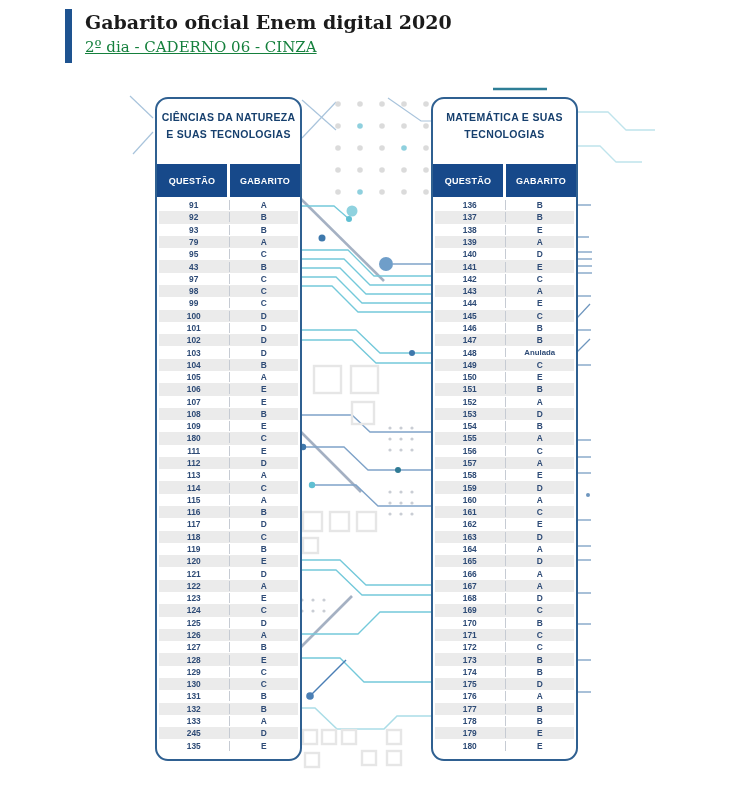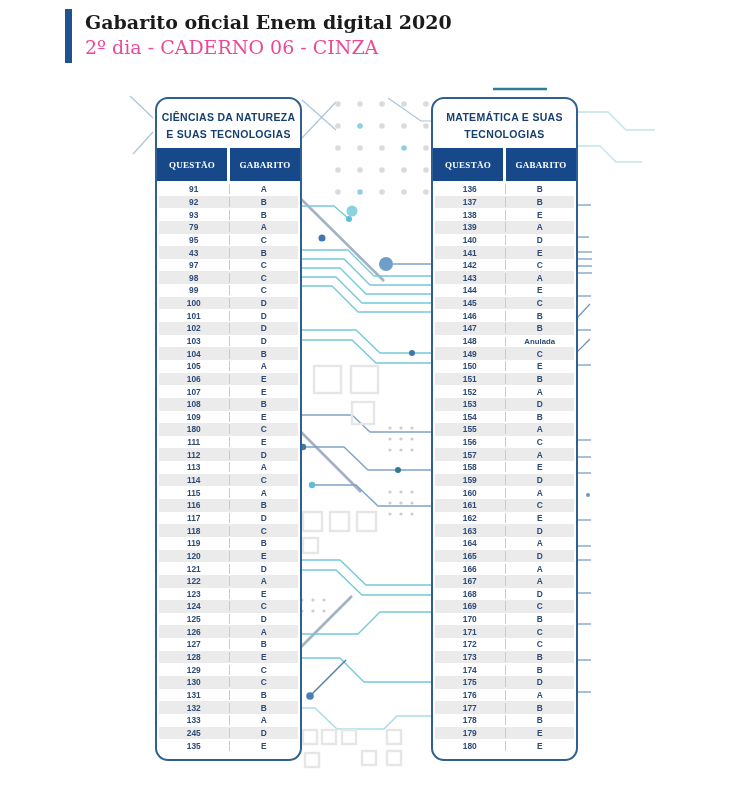--- a/index.html
+++ b/index.html
@@ -5,32 +5,32 @@
   html,body{margin:0;padding:0;background:#fff;}
   .canvas{
     position:relative;width:754px;height:795px;background:#ffffff;overflow:hidden;
     font-family:"Liberation Sans",sans-serif;
   }
   .deco{position:absolute;left:0;top:0;width:754px;height:795px;z-index:0;}
   
   .page-header{position:absolute;left:65px;top:9px;z-index:2;display:flex;}
   .accent-bar{width:7px;height:54px;background:#1E5390;margin-right:13px;}
   .pt1{font-family:"DejaVu Serif",serif;font-weight:bold;font-size:19px;color:#1b1b1b;line-height:26px;}
-  .pt2{font-family:"DejaVu Serif",serif;font-size:19px;color:#ec4899;line-height:25px;}
+  .pt2{font-family:"DejaVu Serif",serif;font-size:15px;color:#15803d;line-height:25px;text-decoration:underline;}
   
   .atable{
     position:absolute;top:97px;width:147px;height:664px;box-sizing:border-box;
     background:#fff;border:2px solid #2F6091;border-radius:13px;z-index:1;
     display:flex;flex-direction:column;overflow:hidden;
   }
   .atable.left{left:155px;}
   .atable.right{left:431px;}
-  .ttl{padding:10px 3px 6px;text-align:center;color:#17406E;font-weight:bold;
+  .ttl{padding:10px 3px 22px;text-align:center;color:#17406E;font-weight:bold;
        font-size:10.5px;line-height:16.5px;letter-spacing:.3px;border-radius:22px;}
-  .thead{display:flex;gap:3px;padding:0 0;font-family:Liberation Serif, serif;}
+  .thead{display:flex;gap:3px;padding:0 0;}
   .hc{flex:1;background:#17498A;color:#fff;font-weight:bold;font-size:9px;
       letter-spacing:.3px;display:flex;align-items:center;justify-content:center;height:33px;}
   .tbody{flex:1;display:flex;flex-direction:column;padding:2px 2px 7px;}
   .trow{flex:1;display:flex;align-items:center;font-size:8.4px;font-weight:bold;color:#2E4B76;}
   .trow:nth-child(even){background:#EBEBEB;}
   .qcell{width:50%;text-align:center;box-sizing:border-box;}
   .acell{width:50%;text-align:center;box-sizing:border-box;border-left:1px solid #C6CBD3;}
 </style>
 </head>
 <body>

